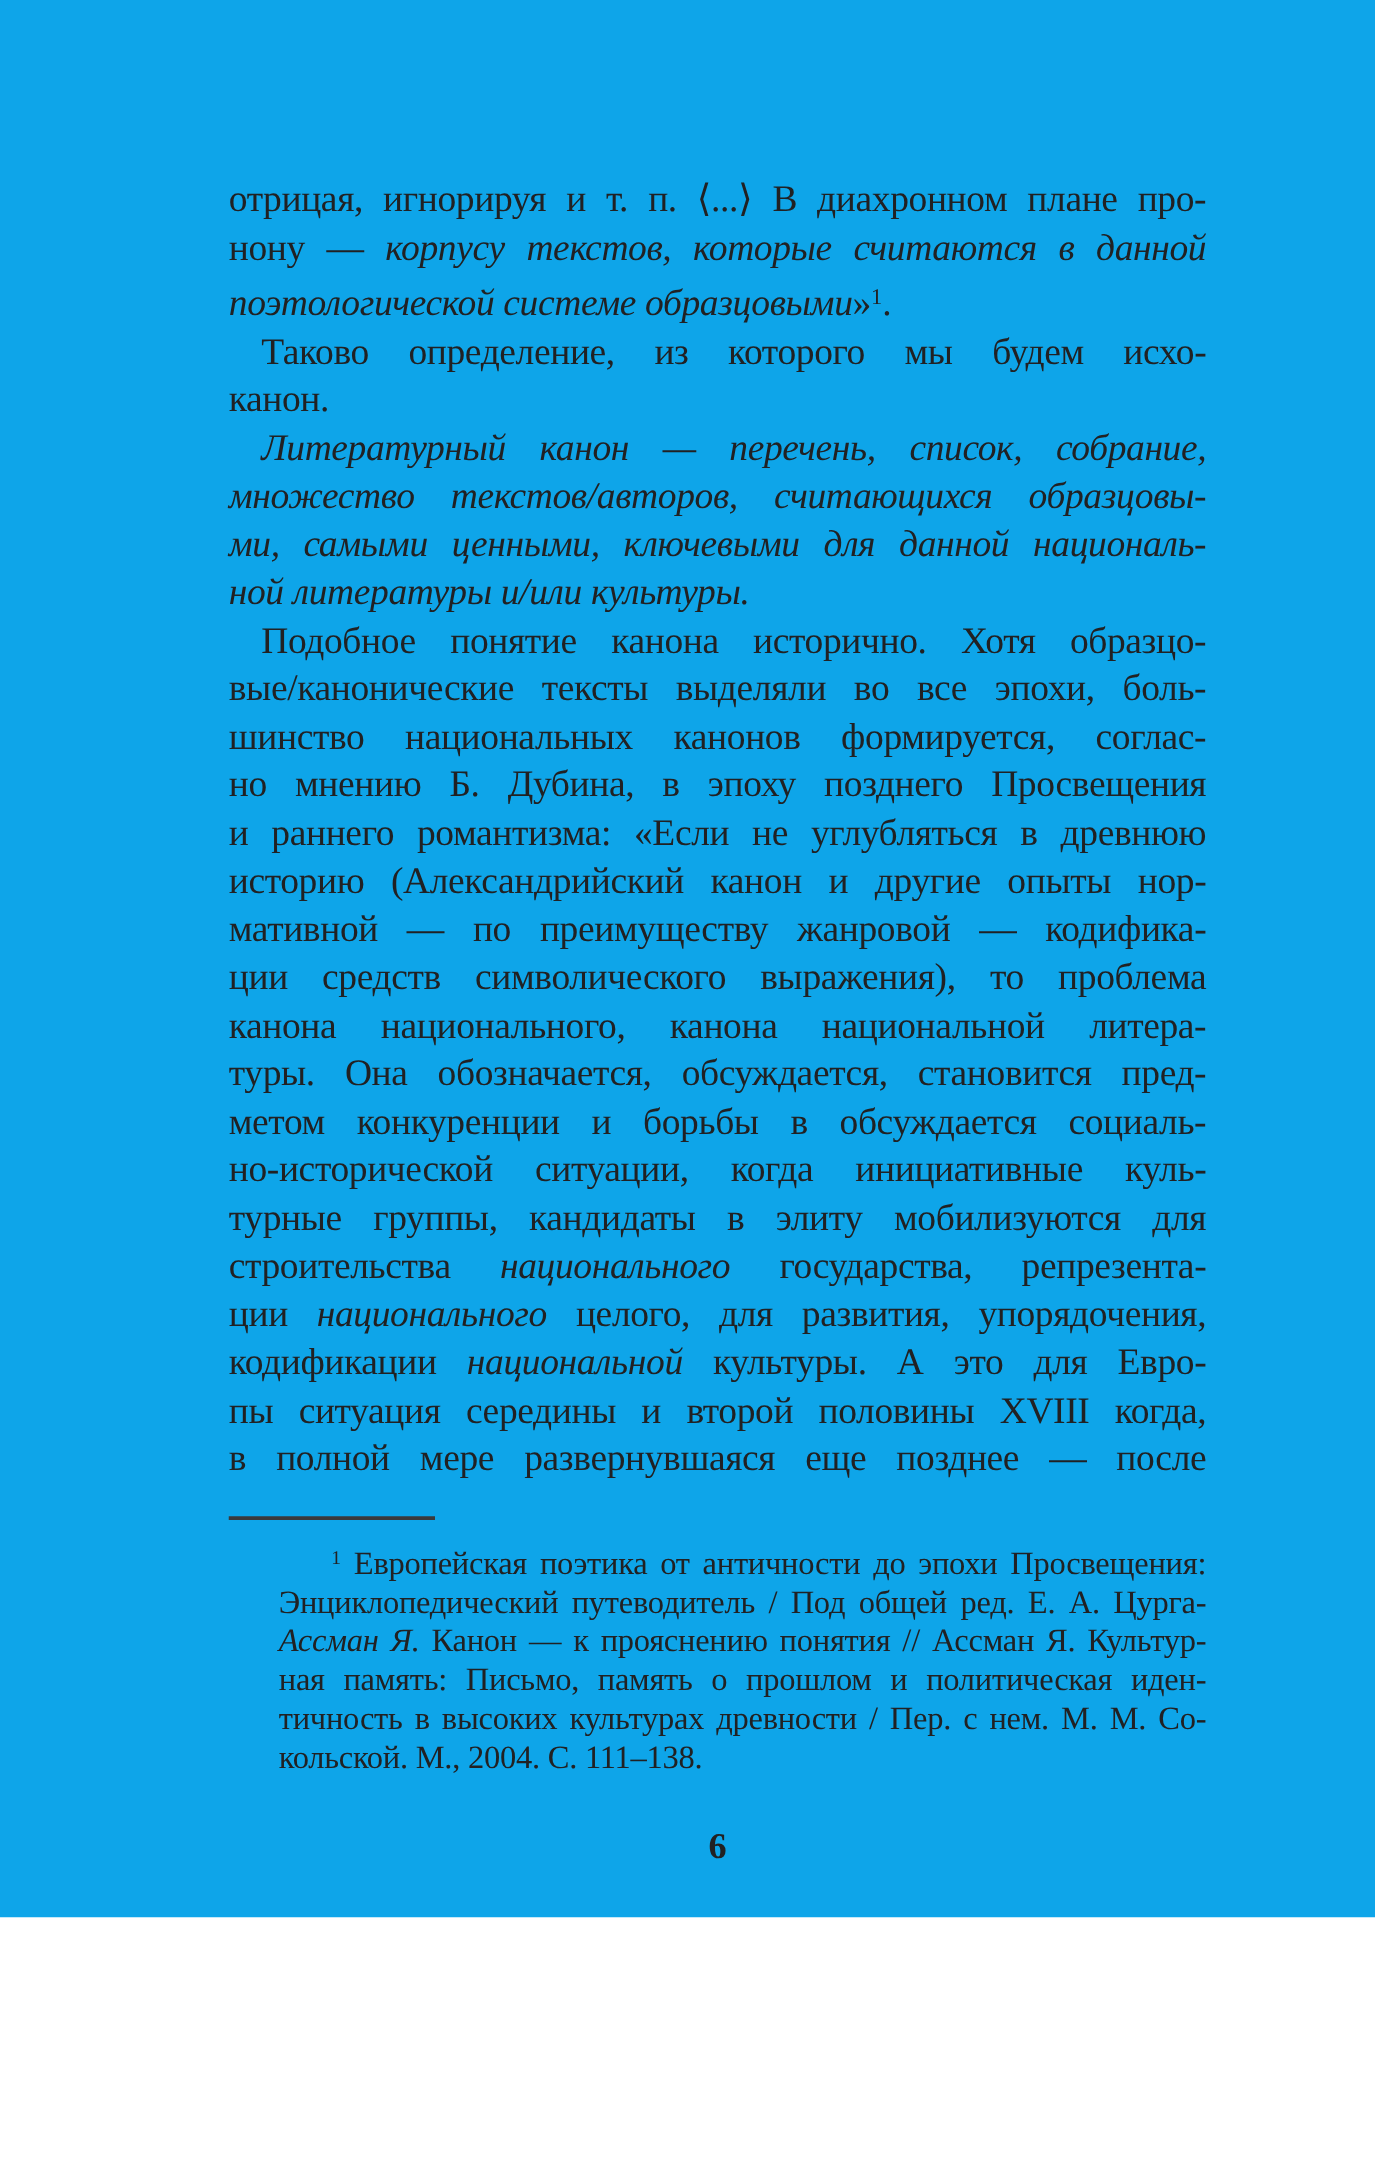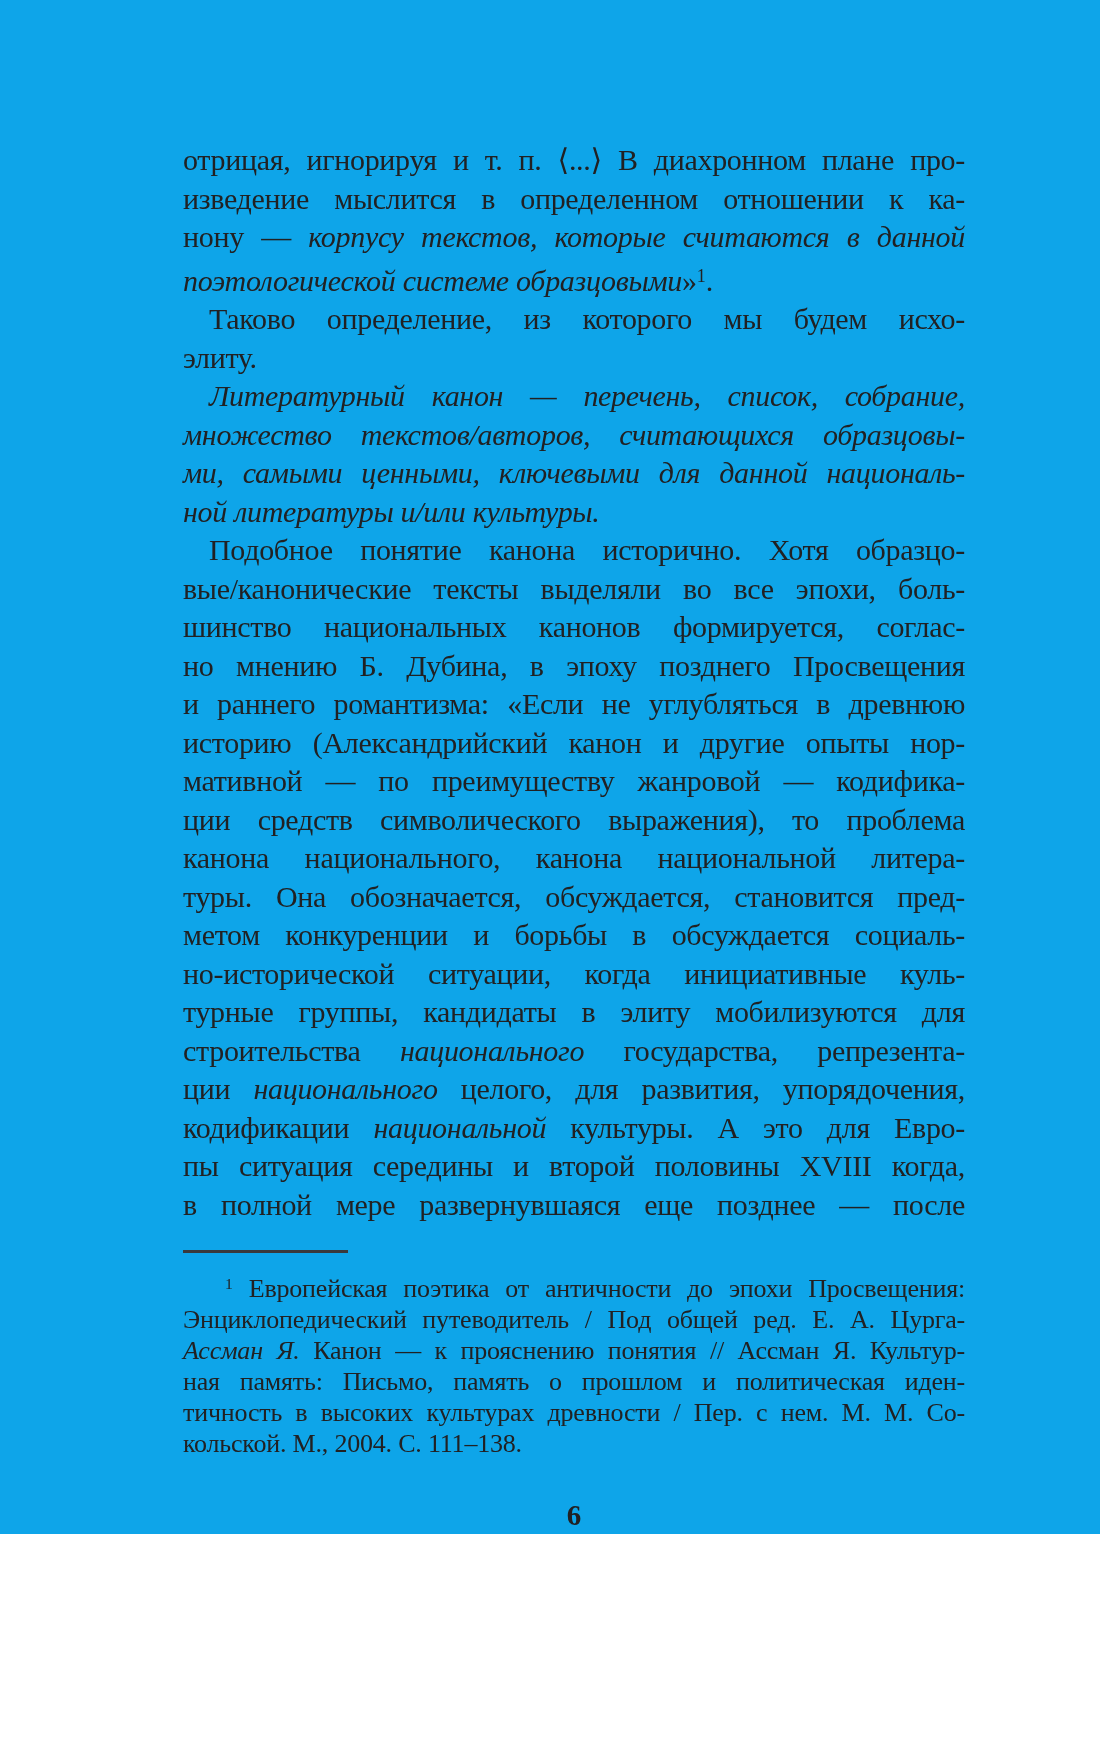--- a/index.html
+++ b/index.html
@@ -49,41 +49,40 @@
     vertical-align: 9px;
     letter-spacing: 0;
   }
   .fline .sup { vertical-align: 8px; }
   .footnote-rule {
     margin-top: 26px;
     width: 165px;
     height: 3px;
     background: #3a3a3c;
   }
-  .footnote-block { margin-top: 15px; }
+  .footnote-block { margin-top: 15px; margin-left: 40px; }
   .page-number {
     margin-top: 41px;
     text-align: center;
     font-size: 29px;
     font-weight: 700;
     line-height: 30px;
   }
 </style>
 </head>
 <body>
 
 <div class="page">
   <div class="text-block">
     <div id="body-lines">
         <div class="bline"><span class="regular">отрицая, игнорируя и т. п. ⟨...⟩ В диахронном плане про-</span></div>
-        <div class="bline"><span class="regular">изведение мыслится в определенном отношении к ка-</span></div>
         <div class="bline"><span class="regular">нону — </span><span class="italic">корпусу текстов, которые считаются в данной</span></div>
         <div class="bline last"><span class="italic">поэтологической системе образцовыми</span><span class="regular">»</span><span class="sup">1</span><span class="regular">.</span></div>
         <div class="bline indent"><span class="regular">Таково определение, из которого мы будем исхо-</span></div>
-        <div class="bline last"><span class="regular">элиту.</span></div>
+        <div class="bline last"><span class="regular">канон.</span></div>
         <div class="bline indent"><span class="italic">Литературный канон — перечень, список, собрание,</span></div>
         <div class="bline"><span class="italic">множество текстов/авторов, считающихся образцовы-</span></div>
         <div class="bline"><span class="italic">ми, самыми ценными, ключевыми для данной националь-</span></div>
         <div class="bline last"><span class="italic">ной литературы и/или культуры.</span></div>
         <div class="bline indent"><span class="regular">Подобное понятие канона исторично. Хотя образцо-</span></div>
         <div class="bline"><span class="regular">вые/канонические тексты выделяли во все эпохи, боль-</span></div>
         <div class="bline"><span class="regular">шинство национальных канонов формируется, соглас-</span></div>
         <div class="bline"><span class="regular">но мнению Б. Дубина, в эпоху позднего Просвещения</span></div>
         <div class="bline"><span class="regular">и раннего романтизма: «Если не углубляться в древнюю</span></div>
         <div class="bline"><span class="regular">историю (Александрийский канон и другие опыты нор-</span></div>

